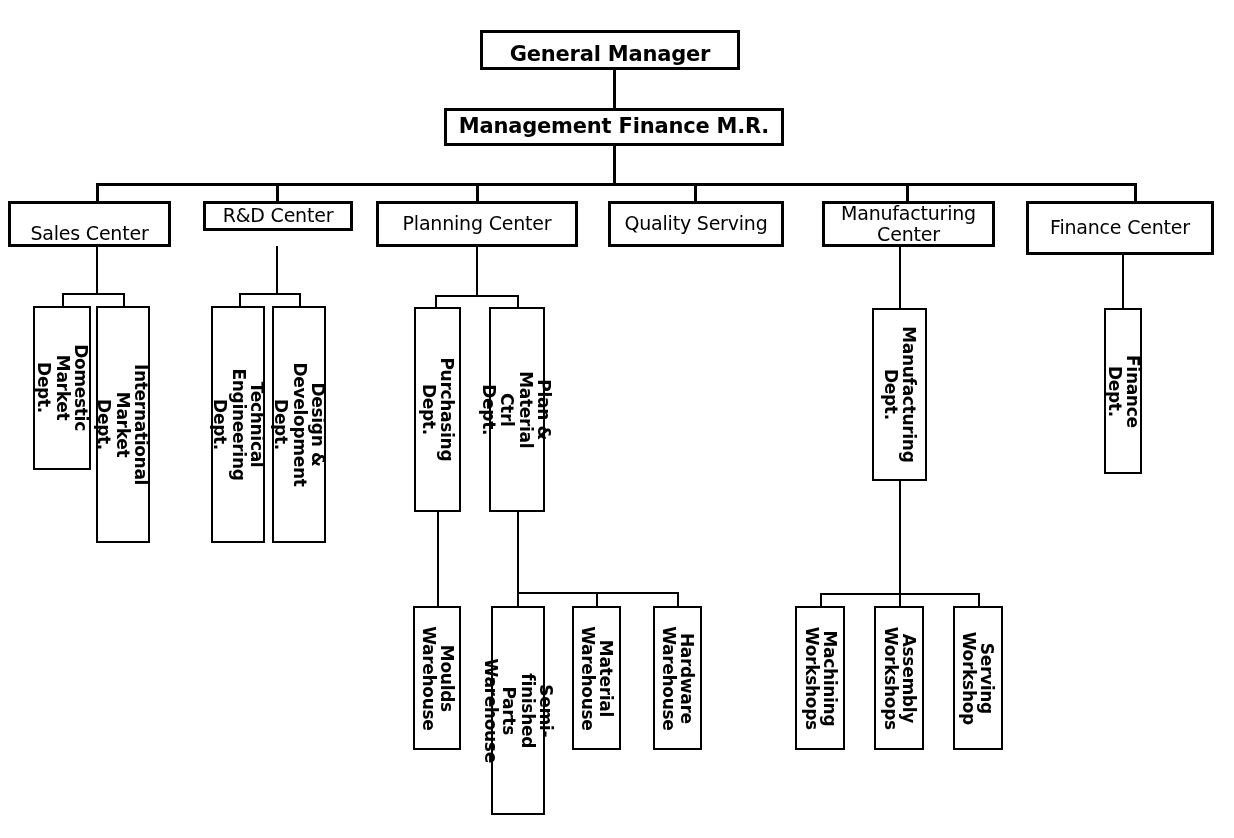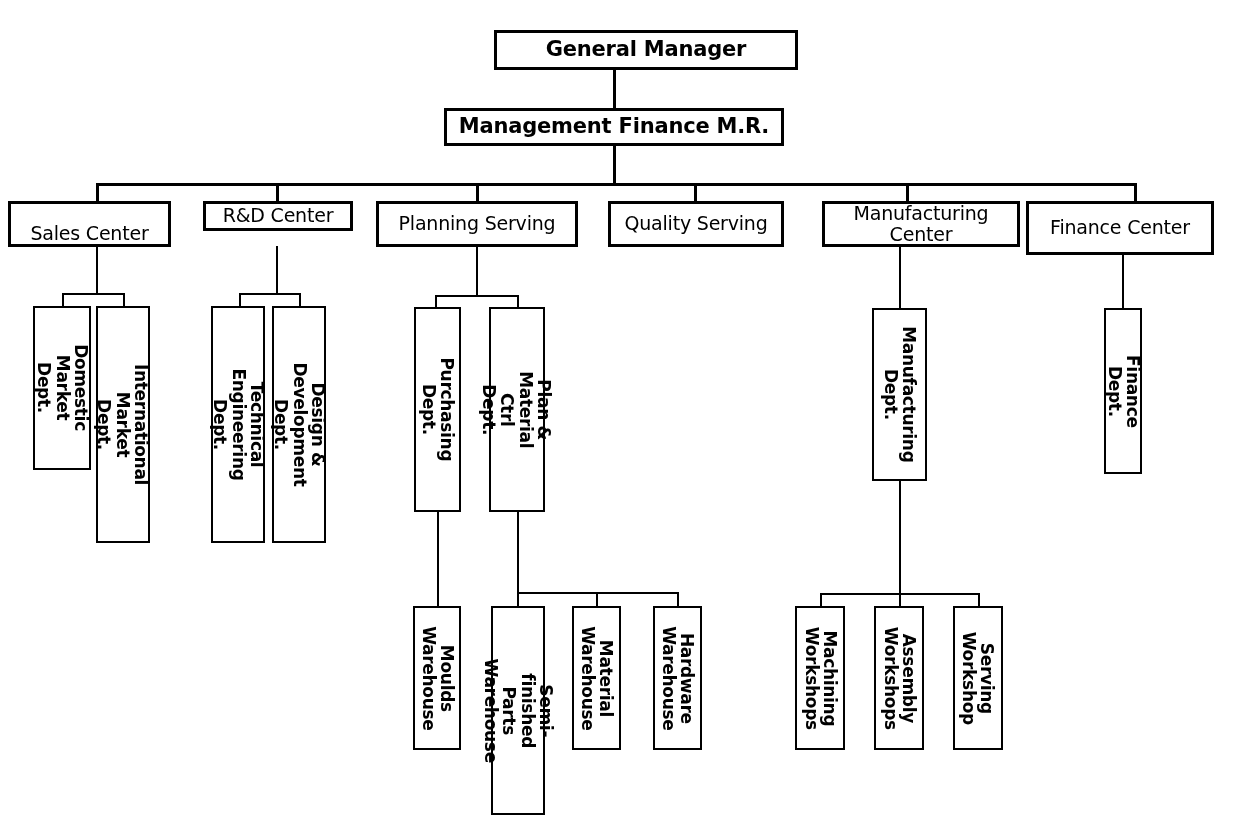--- a/index.html
+++ b/index.html
@@ -115,45 +115,45 @@
   <div class="line thin v" style="left:517px; top:592px; height:14px;"></div>
   <div class="line thin v" style="left:596px; top:592px; height:14px;"></div>
   <div class="line thin v" style="left:677px; top:592px; height:14px;"></div>
 
   <div class="line thin v" style="left:899px; top:481px; height:113px;"></div>
   <div class="line thin h" style="left:820px; top:593px; width:160px;"></div>
   <div class="line thin v" style="left:820px; top:593px; height:13px;"></div>
   <div class="line thin v" style="left:899px; top:593px; height:13px;"></div>
   <div class="line thin v" style="left:978px; top:593px; height:13px;"></div>
 
-  <div class="node lvl-top" style="left:494px; top:30px; width:304px; height:40px;">
+  <div class="node lvl-top" style="left:480px; top:30px; width:260px; height:40px;align-items:flex-end;">
     <span class="lbl">General Manager</span>
   </div>
 
   <div class="node lvl-top" style="left:444px; top:108px; width:340px; height:38px;">
     <span class="lbl">Management Finance M.R.</span>
   </div>
 
   <div class="node lvl-center" style="left:8px; top:201px; width:163px; height:46px;align-items:flex-end;">
     <span class="lbl">Sales Center</span>
   </div>
 
   <div class="node lvl-center" style="left:203px; top:201px; width:150px; height:30px;">
     <span class="lbl">R&amp;D Center</span>
   </div>
 
   <div class="node lvl-center" style="left:376px; top:201px; width:202px; height:46px;">
-    <span class="lbl">Planning Serving</span>
+    <span class="lbl">Planning Center</span>
   </div>
 
   <div class="node lvl-center" style="left:608px; top:201px; width:176px; height:46px;">
     <span class="lbl">Quality Serving</span>
   </div>
 
-  <div class="node lvl-center" style="left:822px; top:201px; width:198px; height:46px;">
+  <div class="node lvl-center" style="left:822px; top:201px; width:173px; height:46px;">
     <span class="lbl">Manufacturing
 Center</span>
   </div>
 
   <div class="node lvl-center" style="left:1026px; top:201px; width:188px; height:54px;">
     <span class="lbl">Finance Center</span>
   </div>
 
   <div class="node vert" style="left:33px; top:306px; width:58px; height:164px;">
     <span class="lbl" style="width:160px;">Domestic

